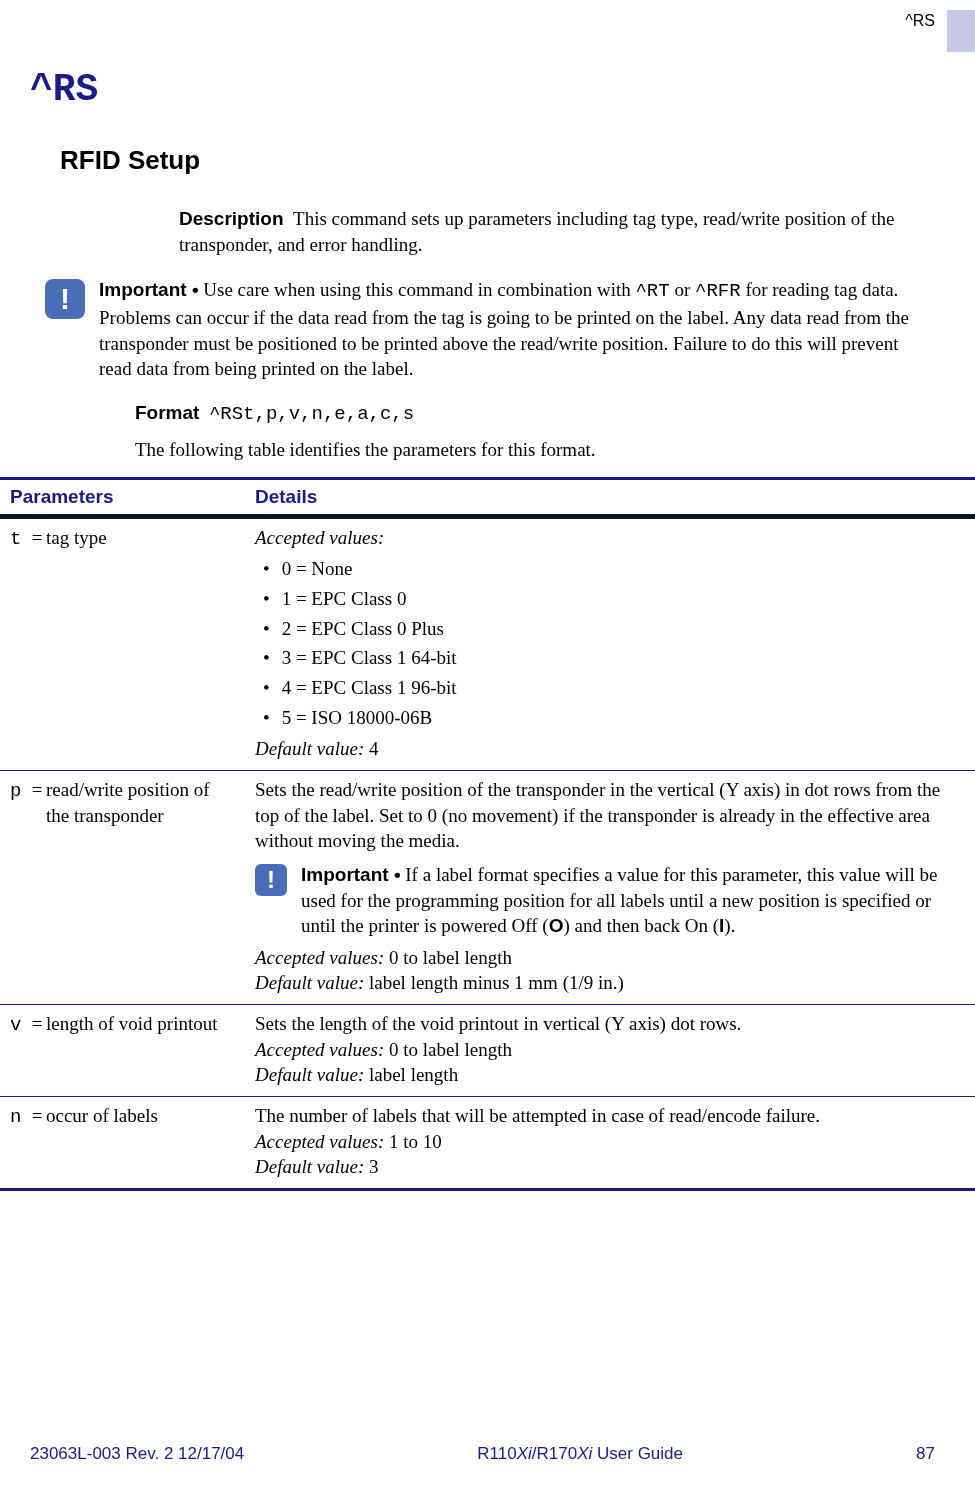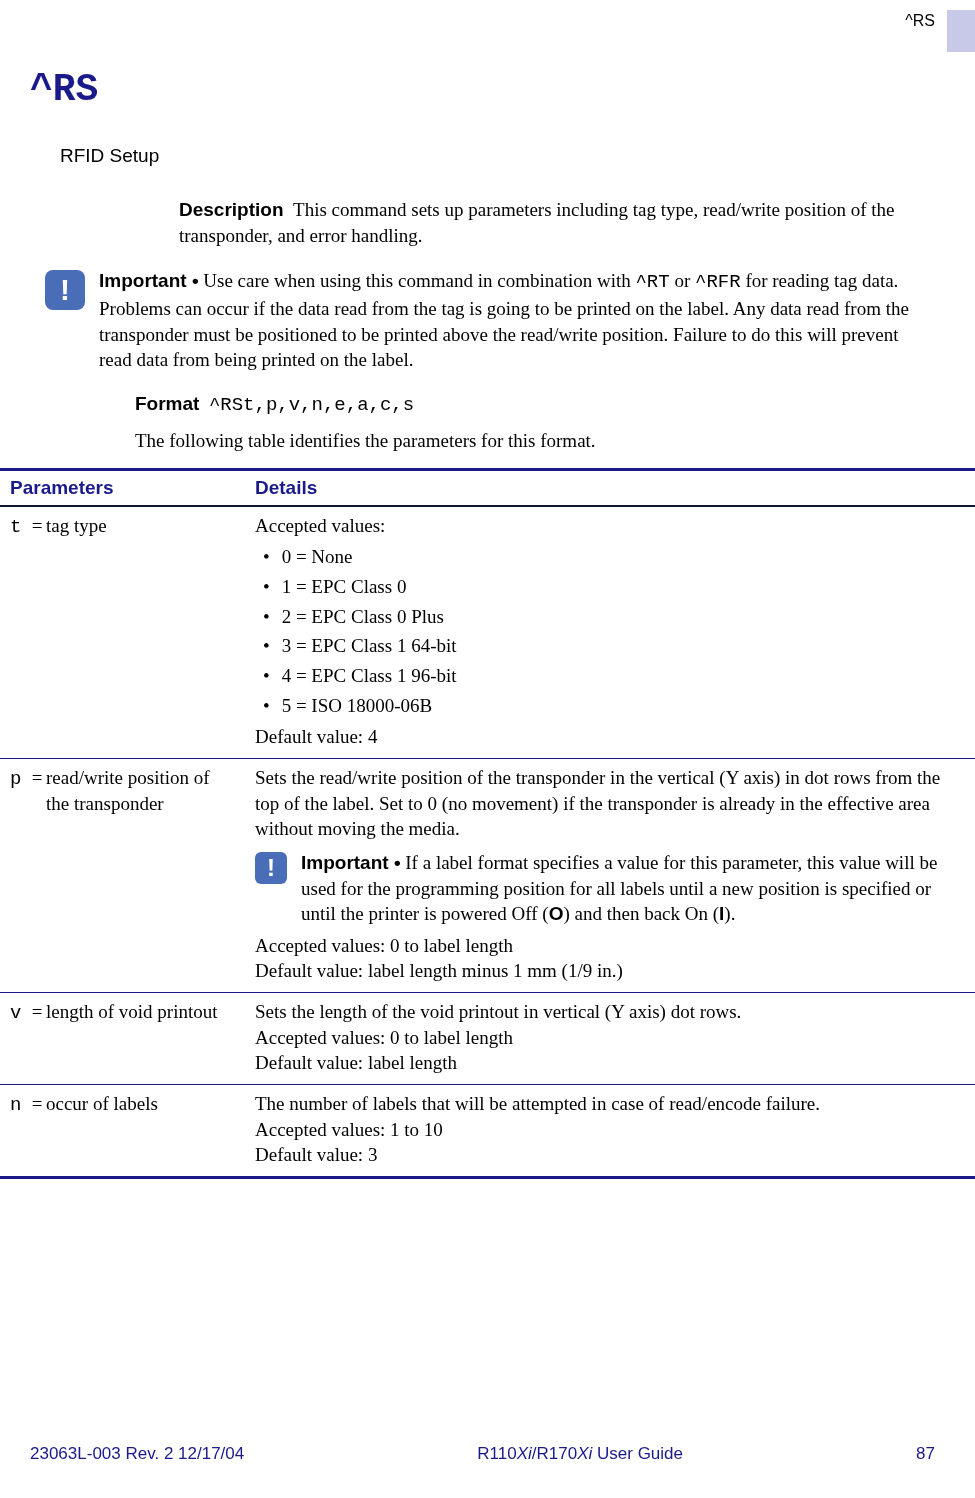--- a/index.html
+++ b/index.html
@@ -39,22 +39,22 @@
     }
     .cmd-title {
       color: #1a1a8a;
       font-family: 'Courier New', Courier, monospace;
       font-weight: bold;
       font-size: 38px;
       padding: 38px 0 0 30px;
     }
     .section-title {
       font-family: Arial, Helvetica, sans-serif;
-      font-weight: normal;
-      font-size: 19px;
+      font-weight: bold;
+      font-size: 26px;
       padding: 34px 0 0 60px;
     }
     .body-block {
       padding: 30px 60px 0 135px;
       line-height: 1.35;
     }
     .body-block p { margin-bottom: 10px; margin-left: 44px; }
     .label-bold {
       font-family: Arial, Helvetica, sans-serif;
       font-weight: bold;
@@ -106,37 +106,37 @@
       border-collapse: collapse;
       font-size: 19px;
     }
     .ptable th {
       text-align: left;
       color: #1a1a8a;
       font-family: Arial, Helvetica, sans-serif;
       font-weight: bold;
       font-size: 19px;
       border-top: 3px solid #1a1a8a;
-      border-bottom: 2px solid #0f172a;
+      border-bottom: 5px solid #0f172a;
       padding: 6px 8px 6px 10px;
     }
     .ptable td {
       border-bottom: 1px solid #1a1a8a;
       padding: 6px 10px 8px 10px;
       vertical-align: top;
       line-height: 1.35;
     }
     .ptable tbody tr:last-child td {
       border-bottom: 3px solid #1a1a8a;
     }
     .param-cell { width: 245px; padding-top:6px; }
     .param-cell .mono { display:inline-block; width:18px; }
     .param-eq { display:inline-block; width:18px; text-align:center; }
     .param-txt { display:inline-block; vertical-align:top; width: 180px;}
-    .italic { }
+    .italic { font-style: italic; }
     .bullet-list { list-style: none; padding: 4px 0 4px 8px; }
     .bullet-list li::before { content: "•"; padding-right: 12px; }
     .bullet-list li { padding: 2px 0; }
     .footer {
       position: absolute;
       bottom: 34px;
       left: 0;
       width: 100%;
       display: flex;
       justify-content: space-between;

